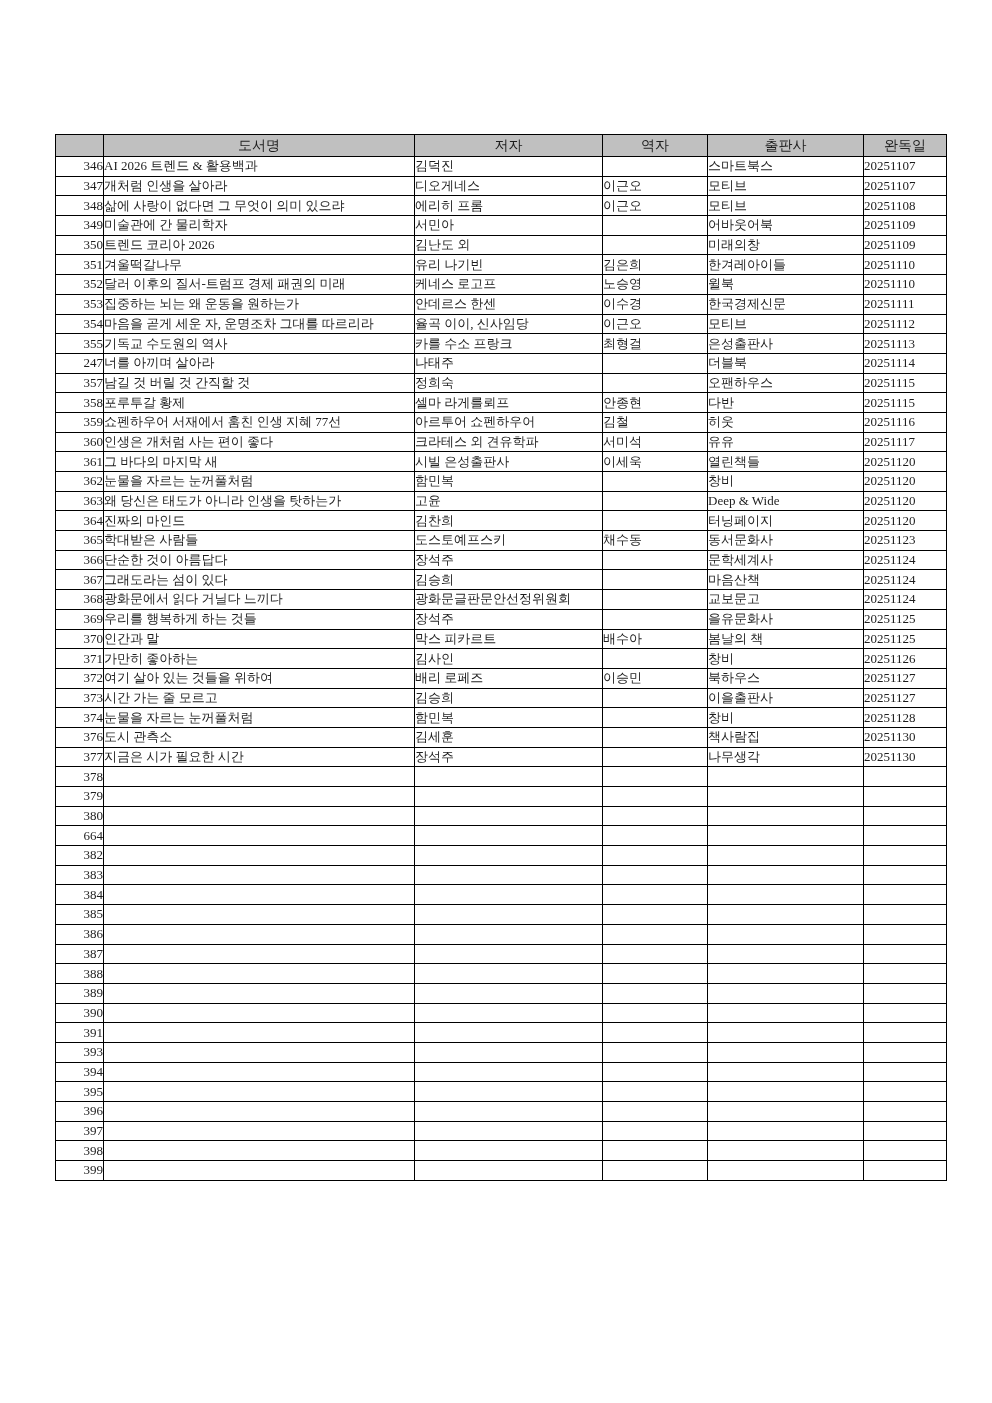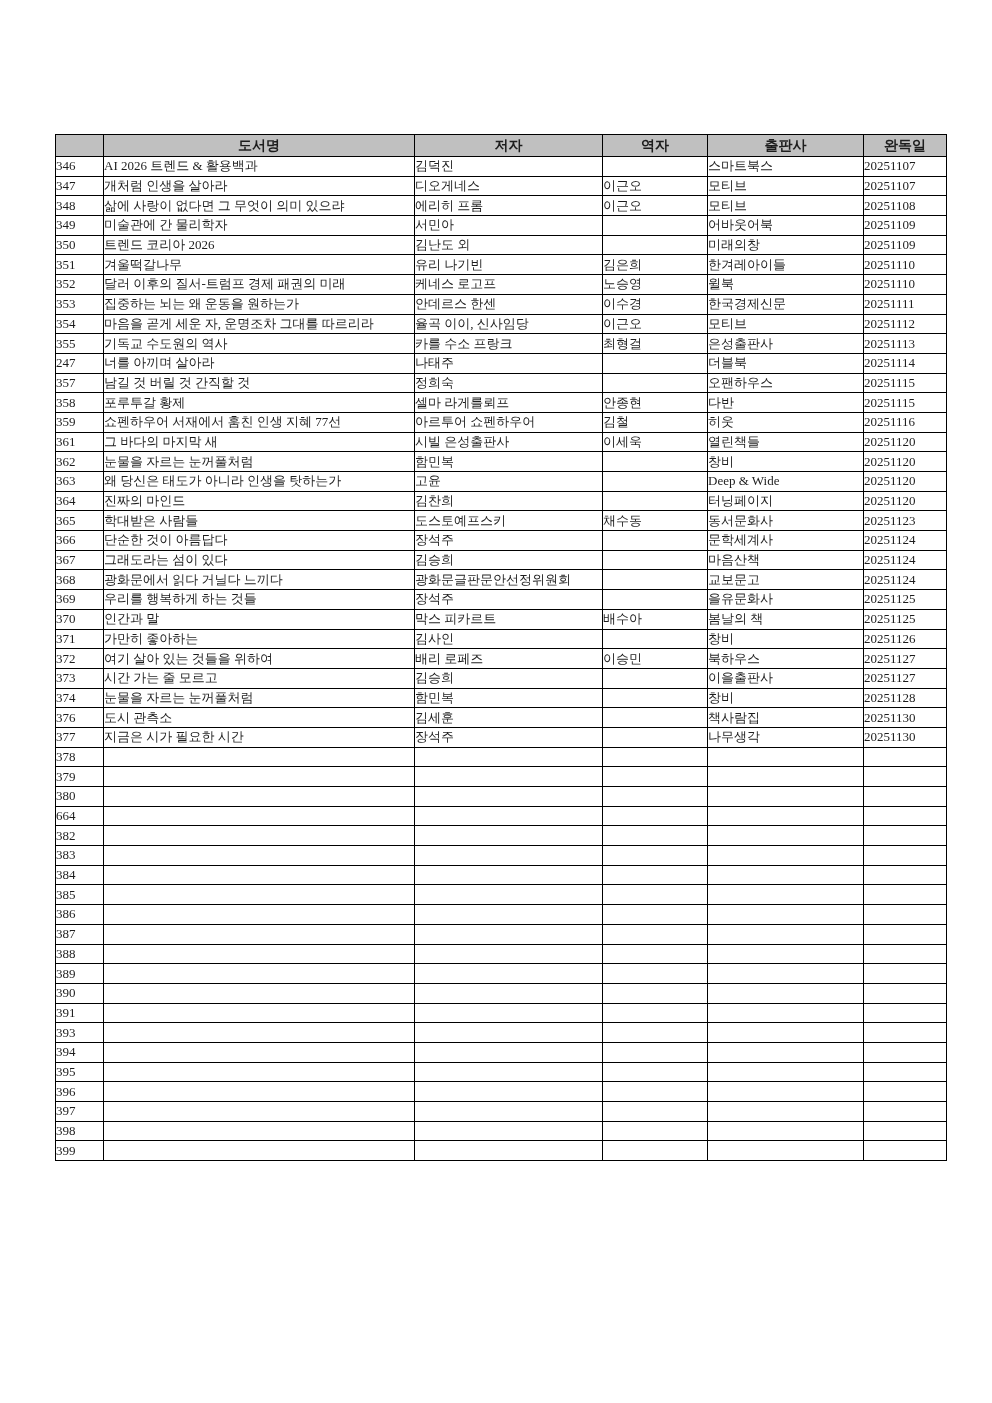--- a/index.html
+++ b/index.html
@@ -27,31 +27,31 @@
   table.book-table th,
   table.book-table td {
     border: 1px solid #000000;
     padding: 0;
     overflow: hidden;
     white-space: nowrap;
     vertical-align: middle;
   }
   table.book-table thead th {
     background: #c0c0c0;
-    font-weight: bold;
+    font-weight: normal;
     font-size: 14px;
     height: 21px;
     text-align: center;
     margin-top: 46px;
   }
   table.book-table tbody td {
     height: 18.7px;
     font-size: 13px;
   }
-  td.c-no   { text-align: left; font-size: 14px; }
+  td.c-no   { text-align: right; font-size: 14px; }
   td.c-date { text-align: left; font-size: 14px; }
   td.c-title, td.c-author, td.c-translator, td.c-publisher {
     text-align: left;
     padding-left: 7px;
   }
 </style>
 </head>
 <body>
 
 <div class="sheet">
@@ -181,20 +181,28 @@
         </tr>
         <tr>
           <td class="c-no">359</td>
           <td class="c-title">쇼펜하우어 서재에서 훔친 인생 지혜 77선</td>
           <td class="c-author">아르투어 쇼펜하우어</td>
           <td class="c-translator">김철</td>
           <td class="c-publisher">히웃</td>
           <td class="c-date">20251116</td>
         </tr>
         <tr>
+          <td class="c-no">360</td>
+          <td class="c-title">인생은 개처럼 사는 편이 좋다</td>
+          <td class="c-author">크라테스 외 견유학파</td>
+          <td class="c-translator">서미석</td>
+          <td class="c-publisher">유유</td>
+          <td class="c-date">20251117</td>
+        </tr>
+        <tr>
           <td class="c-no">361</td>
           <td class="c-title">그 바다의 마지막 새</td>
           <td class="c-author">시빌 은성출판사</td>
           <td class="c-translator">이세욱</td>
           <td class="c-publisher">열린책들</td>
           <td class="c-date">20251120</td>
         </tr>
         <tr>
           <td class="c-no">362</td>
           <td class="c-title">눈물을 자르는 눈꺼풀처럼</td>

